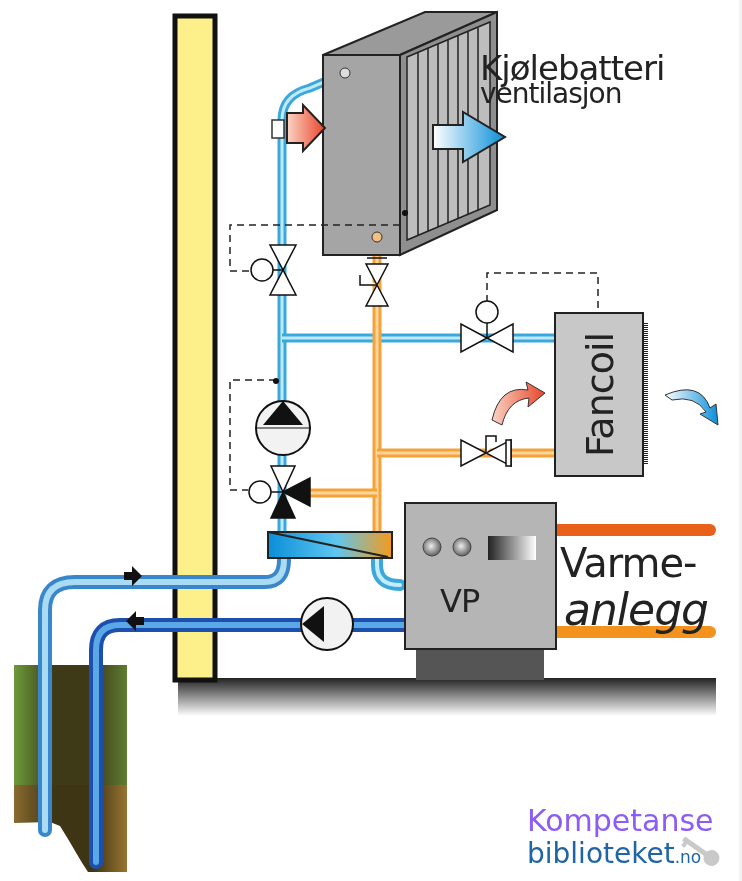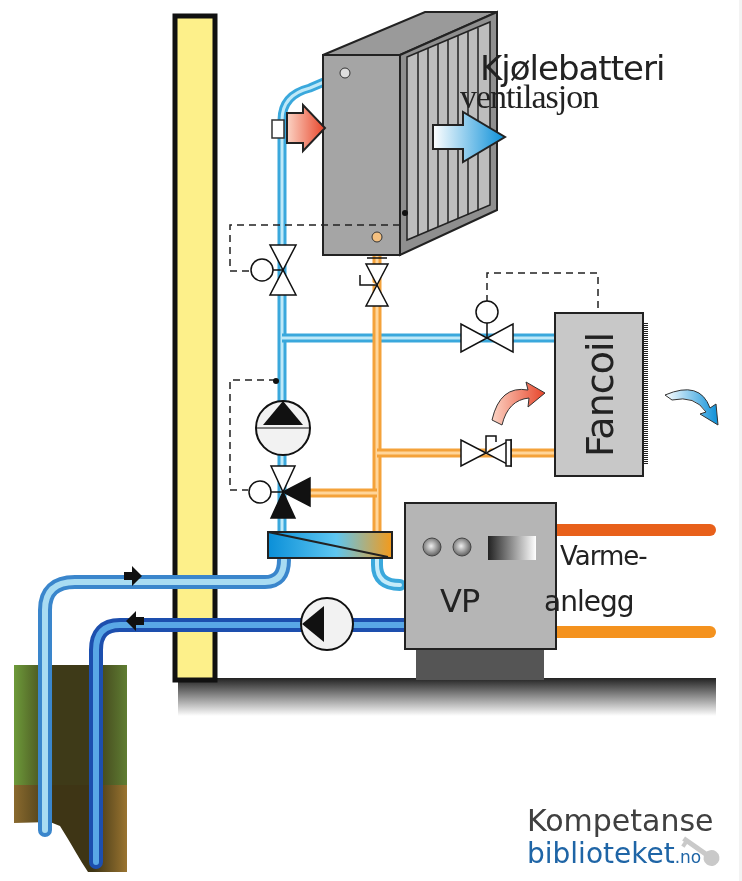--- a/index.html
+++ b/index.html
@@ -1,25 +1,25 @@
 <!DOCTYPE html>
 <html><head>
 <meta charset="utf-8">
 <style>
   html,body{margin:0;padding:0;background:#fff;}
   body{width:742px;height:881px;position:relative;overflow:hidden;font-family:"DejaVu Sans","Liberation Sans",sans-serif;}
   #diagram{position:absolute;left:0;top:0;}
   .lbl{position:absolute;color:#222;font-family:"DejaVu Sans","Liberation Sans",sans-serif;letter-spacing:-1px;line-height:1;}
   .kj{left:480px;top:51px;font-size:34px;}
-  .vent{left:460px;top:80px;font-size:34px;font-family:Liberation Serif, serif;}
-  .varme{left:560px;top:543px;font-size:26px;}
-  .anlegg{left:544px;top:588px;font-size:28px;}
+  .vent{left:480px;top:80px;font-size:28px;}
+  .varme{left:560px;top:543px;font-size:40px;}
+  .anlegg{left:564px;top:588px;font-size:44px;font-style:italic;}
   .vp{left:440px;top:585px;font-size:32px;}
   .fancoil{left:567px;top:390px;font-size:38px;transform:translate(-50%,-50%) rotate(-90deg);transform-origin:center;left:600px;top:395px;white-space:nowrap;}
-  .logo1{left:527px;top:806px;font-size:30px;color:#404040;letter-spacing:0;}
+  .logo1{left:527px;top:806px;font-size:30px;color:#8b5cf6;letter-spacing:0;}
   .logo2{left:527px;top:840px;font-size:28px;color:#1f65a6;letter-spacing:0;}
   .logo2 .no{font-size:17px;}
   .rightedge{position:absolute;right:0;top:0;width:3px;height:881px;background:#f3f3f3;}
 </style>
 </head>
 <body>
 
 <svg id="diagram" width="742" height="881" viewBox="0 0 742 881" xmlns="http://www.w3.org/2000/svg">
   <defs>
     <linearGradient id="floorGrad" x1="0" y1="0" x2="0" y2="1">

